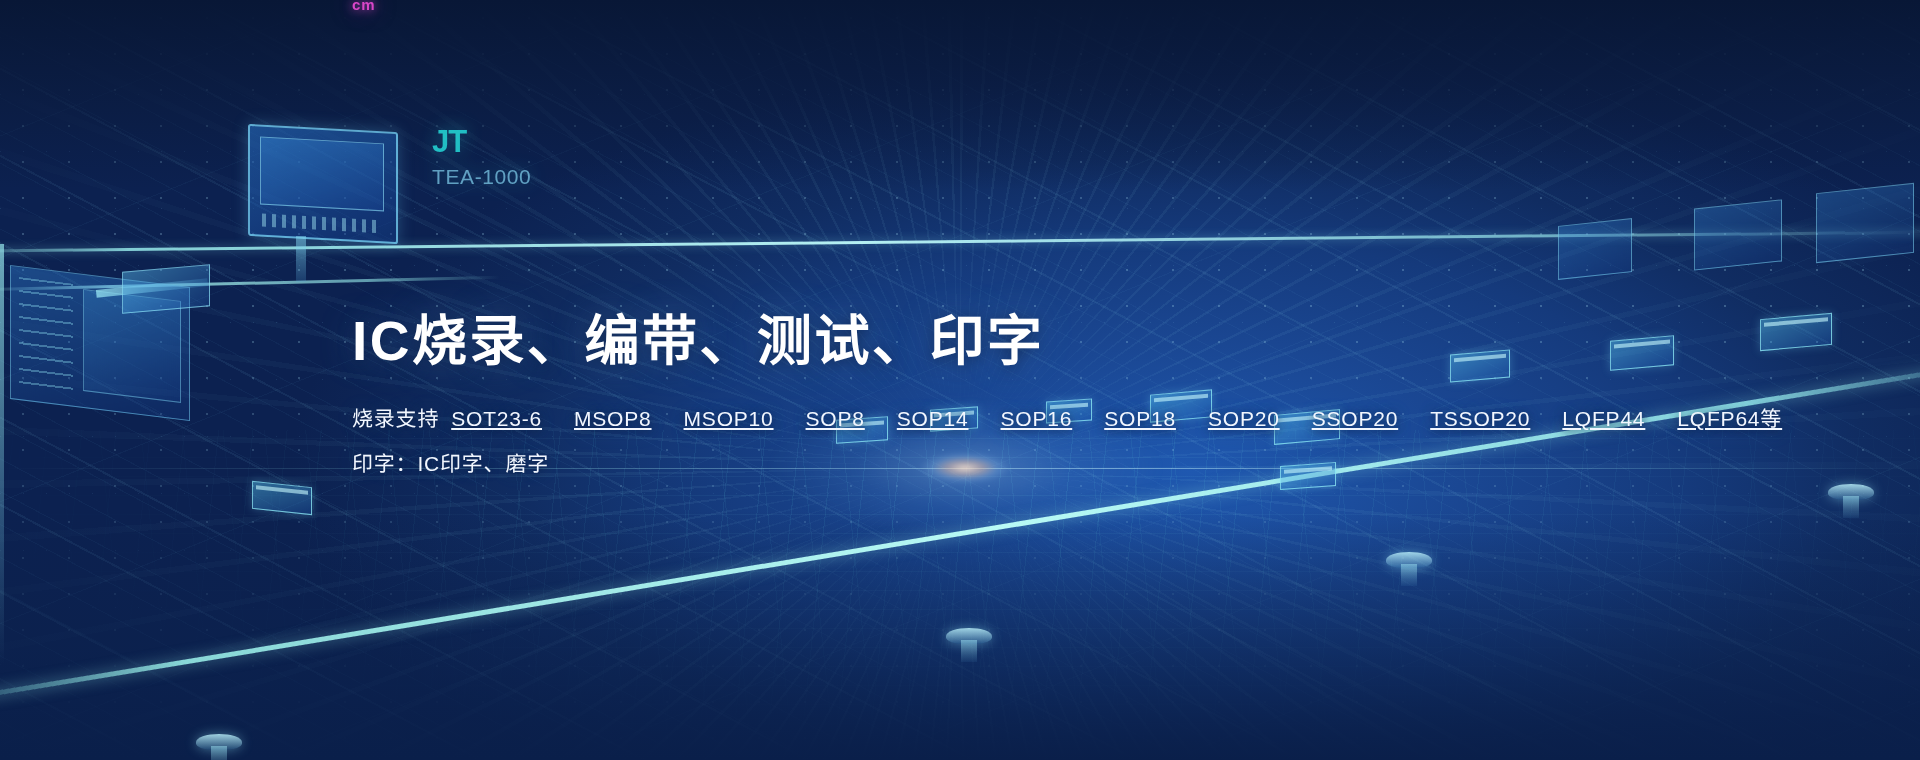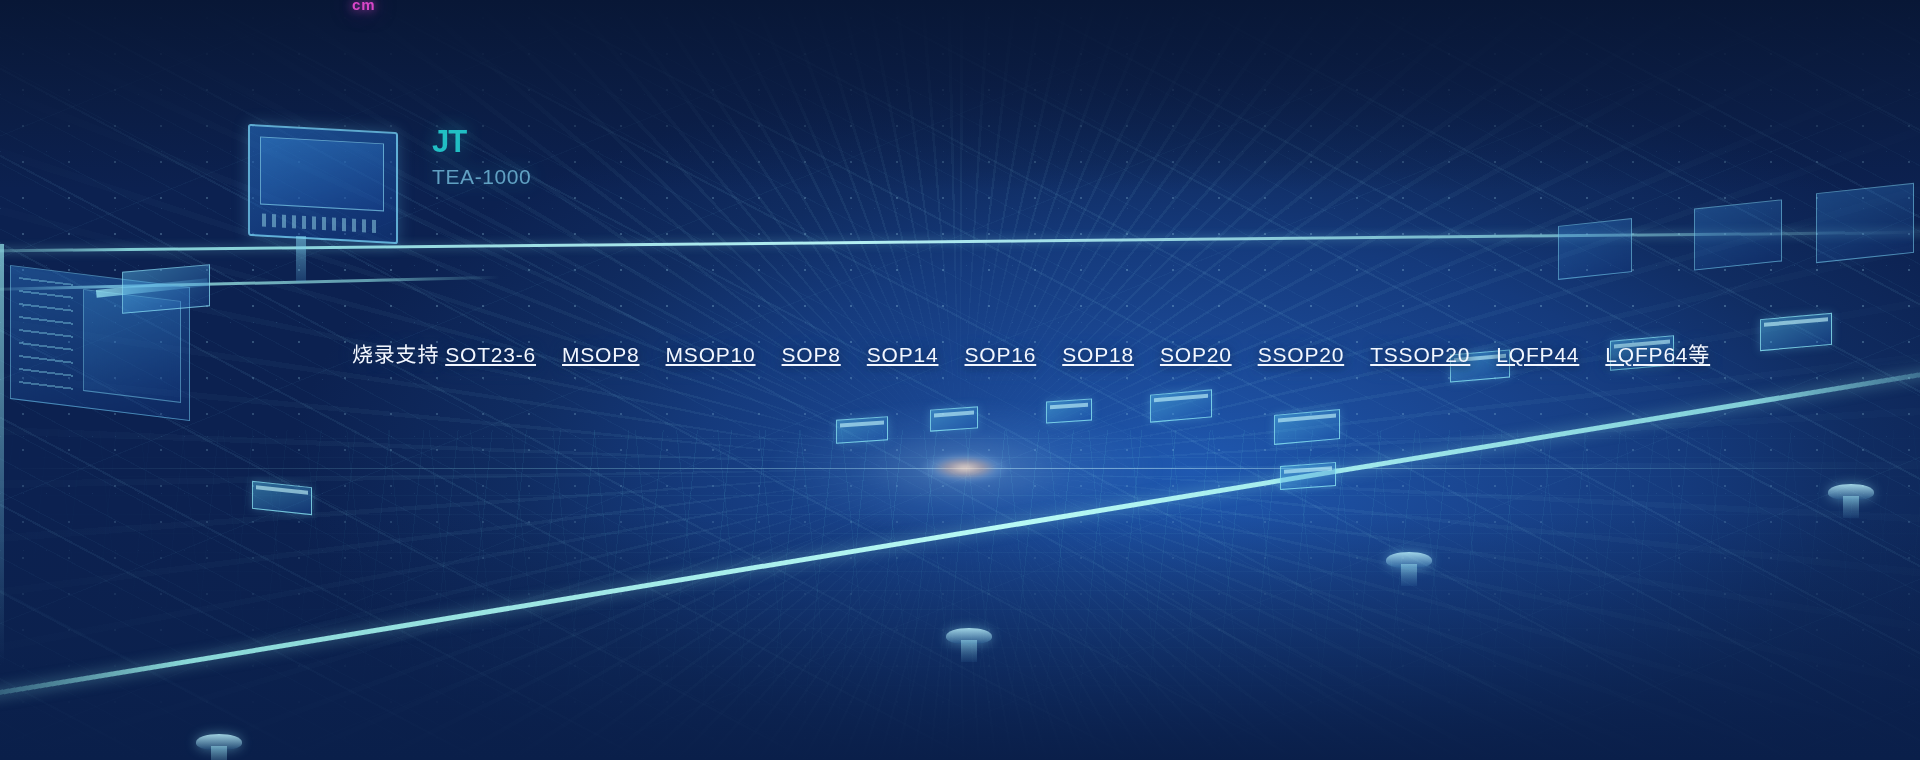--- a/index.html
+++ b/index.html
@@ -348,21 +348,21 @@
     line-height: 1;
     margin-bottom: 24px;
     white-space: nowrap;
     text-shadow: 0 1px 8px rgba(8,24,58,0.9), 0 0 18px rgba(90,160,235,0.3);
   }
   .sub-line:last-child { margin-bottom: 0; }
 
   .pkg-row {
     display: flex;
     align-items: flex-start;
-    gap: 2px;
+    gap: 8px;
     white-space: nowrap;
   }
   .pkg-lead { margin-right: 4px; }
   .pkg-chip { margin-right: 24px; text-decoration: underline; }
   .pkg-chip:last-child { margin-right: 0; }
 </style>
 </head>
 <body>
 
 <div class="banner">
@@ -412,33 +412,35 @@
   <div class="rack" style="left:1558px; top:222px; width:72px; height:52px; transform: skewY(-6deg);"></div>
 
   <div class="top-tag">cm</div>
 
   <div class="logo-mark">
     <span class="logo-jt">JT</span>
     <span class="logo-model">TEA-1000</span>
   </div>
 
   <div class="content">
+    <h1 class="headline">IC烧录、编带、测试、印字</h1>
 
     <ul class="sub-list">
       <li class="sub-line pkg-row">
         <span class="pkg-lead">烧录支持</span>
         <span class="pkg-chip">SOT23-6</span>
         <span class="pkg-chip">MSOP8</span>
         <span class="pkg-chip">MSOP10</span>
         <span class="pkg-chip">SOP8</span>
         <span class="pkg-chip">SOP14</span>
         <span class="pkg-chip">SOP16</span>
         <span class="pkg-chip">SOP18</span>
         <span class="pkg-chip">SOP20</span>
         <span class="pkg-chip">SSOP20</span>
         <span class="pkg-chip">TSSOP20</span>
         <span class="pkg-chip">LQFP44</span>
         <span class="pkg-chip">LQFP64等</span>
       </li>
+      <li class="sub-line">印字：IC印字、磨字</li>
     </ul>
   </div>
 
 </div>
 
 </body></html>

